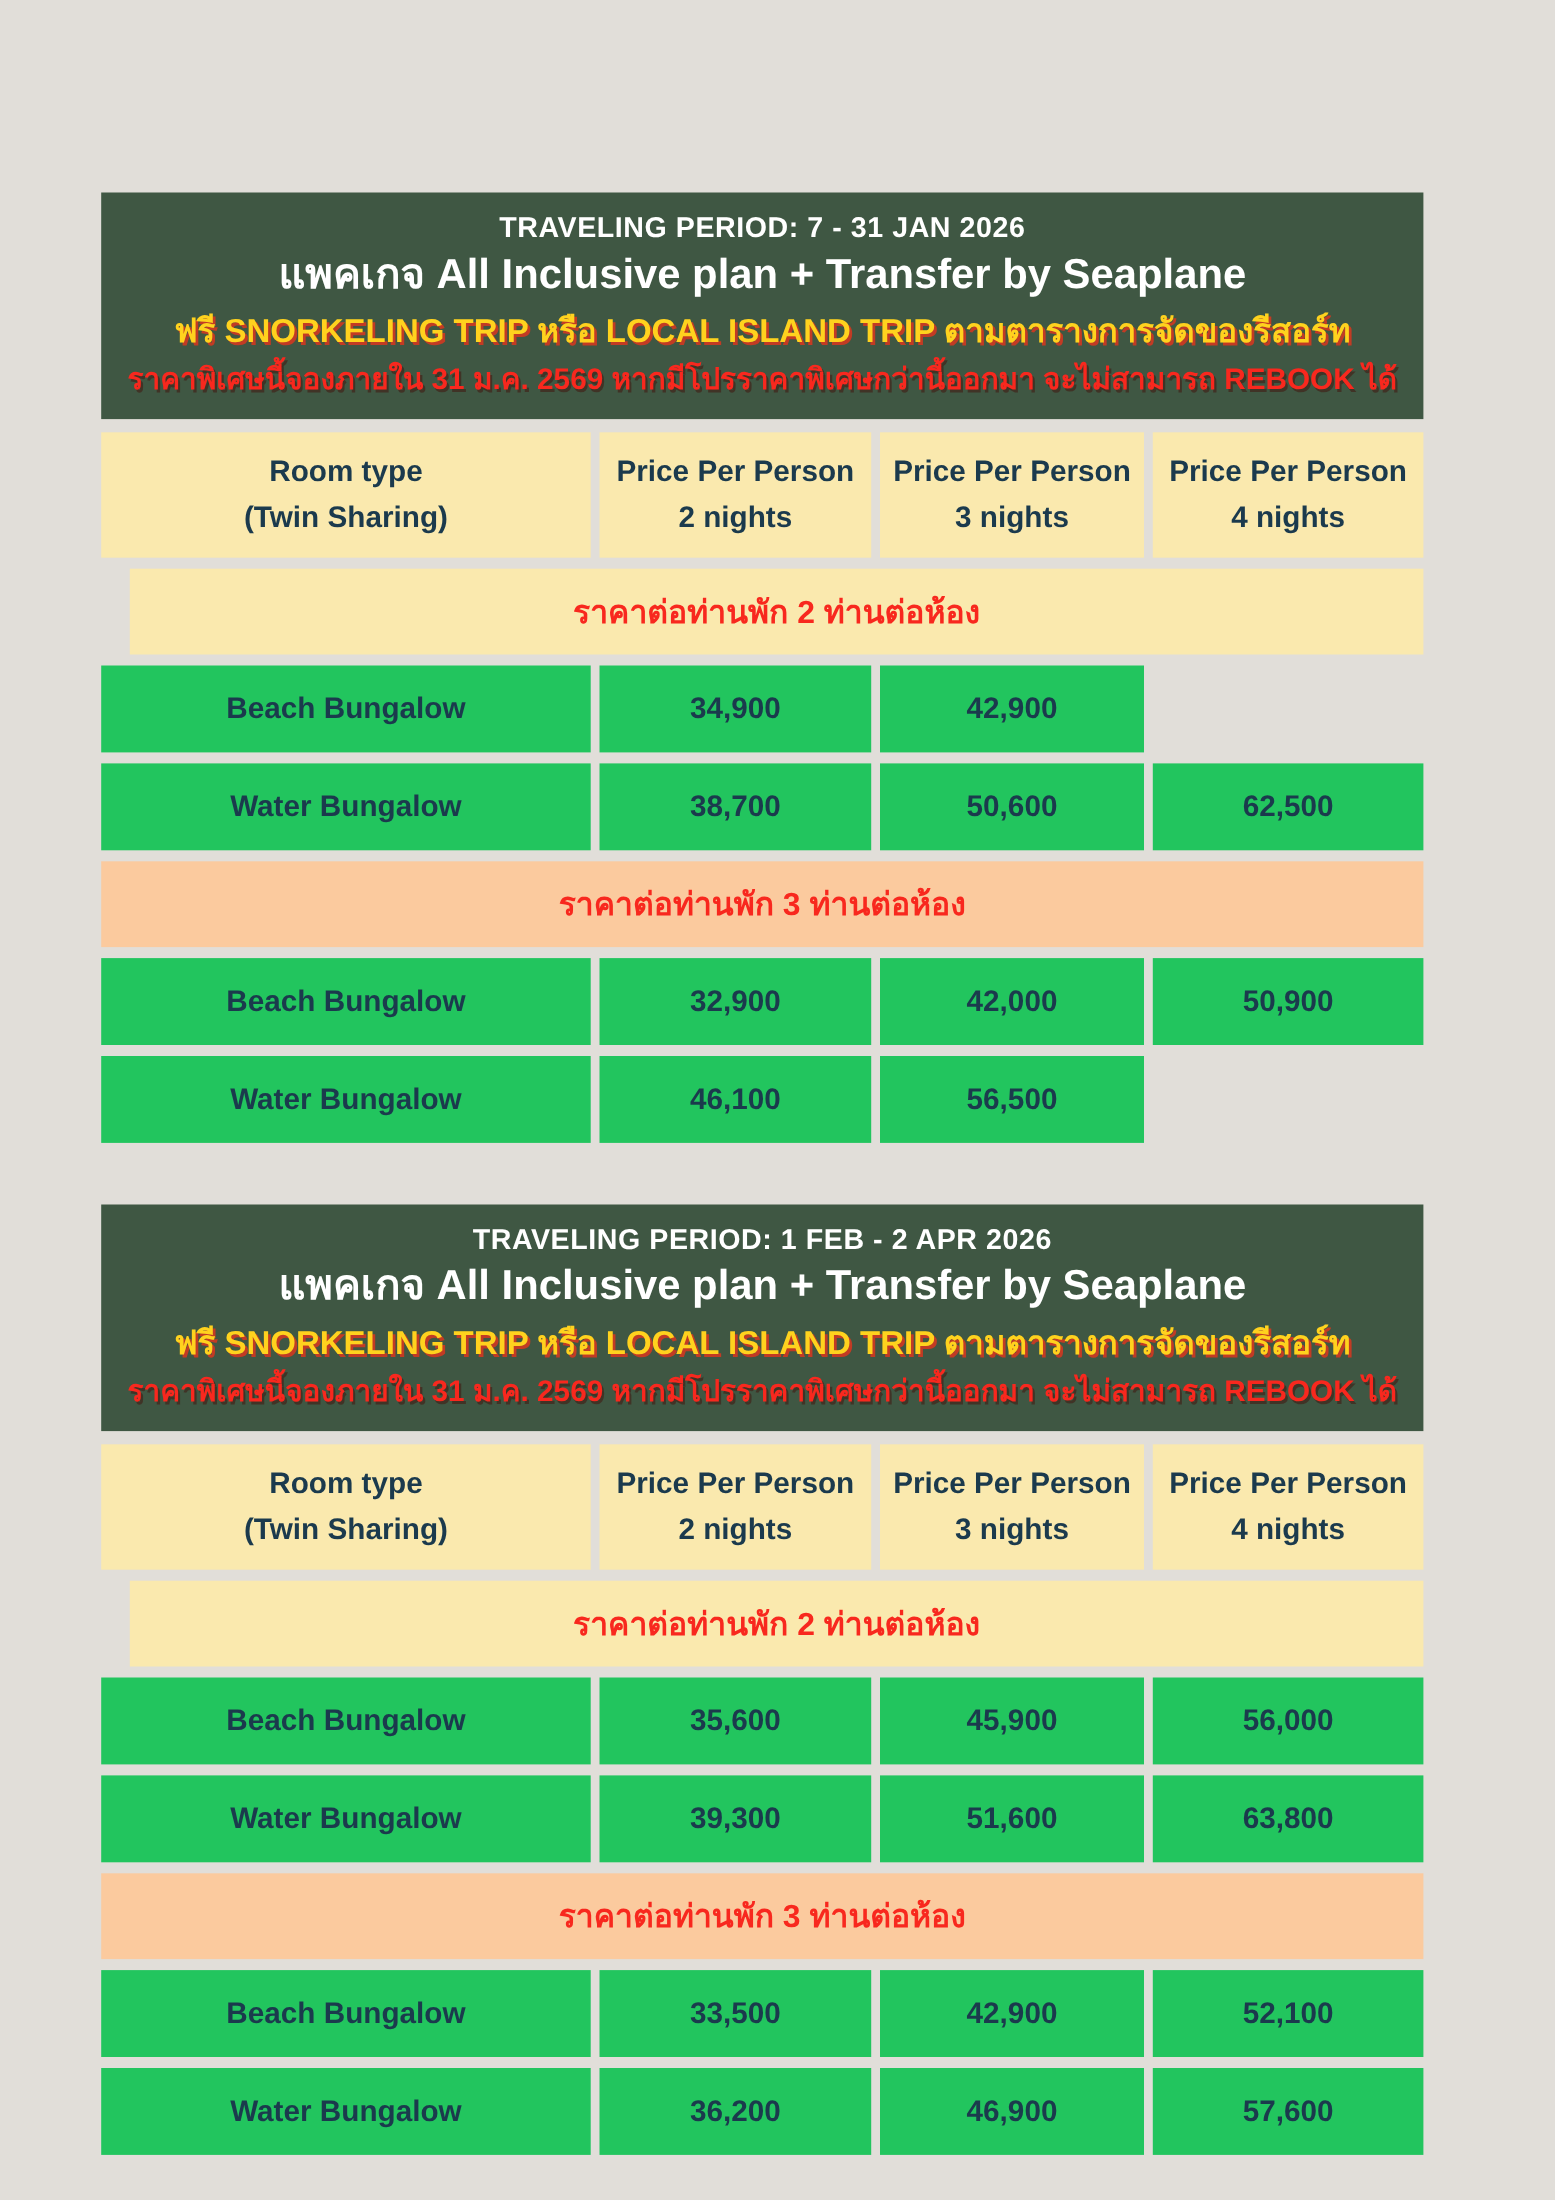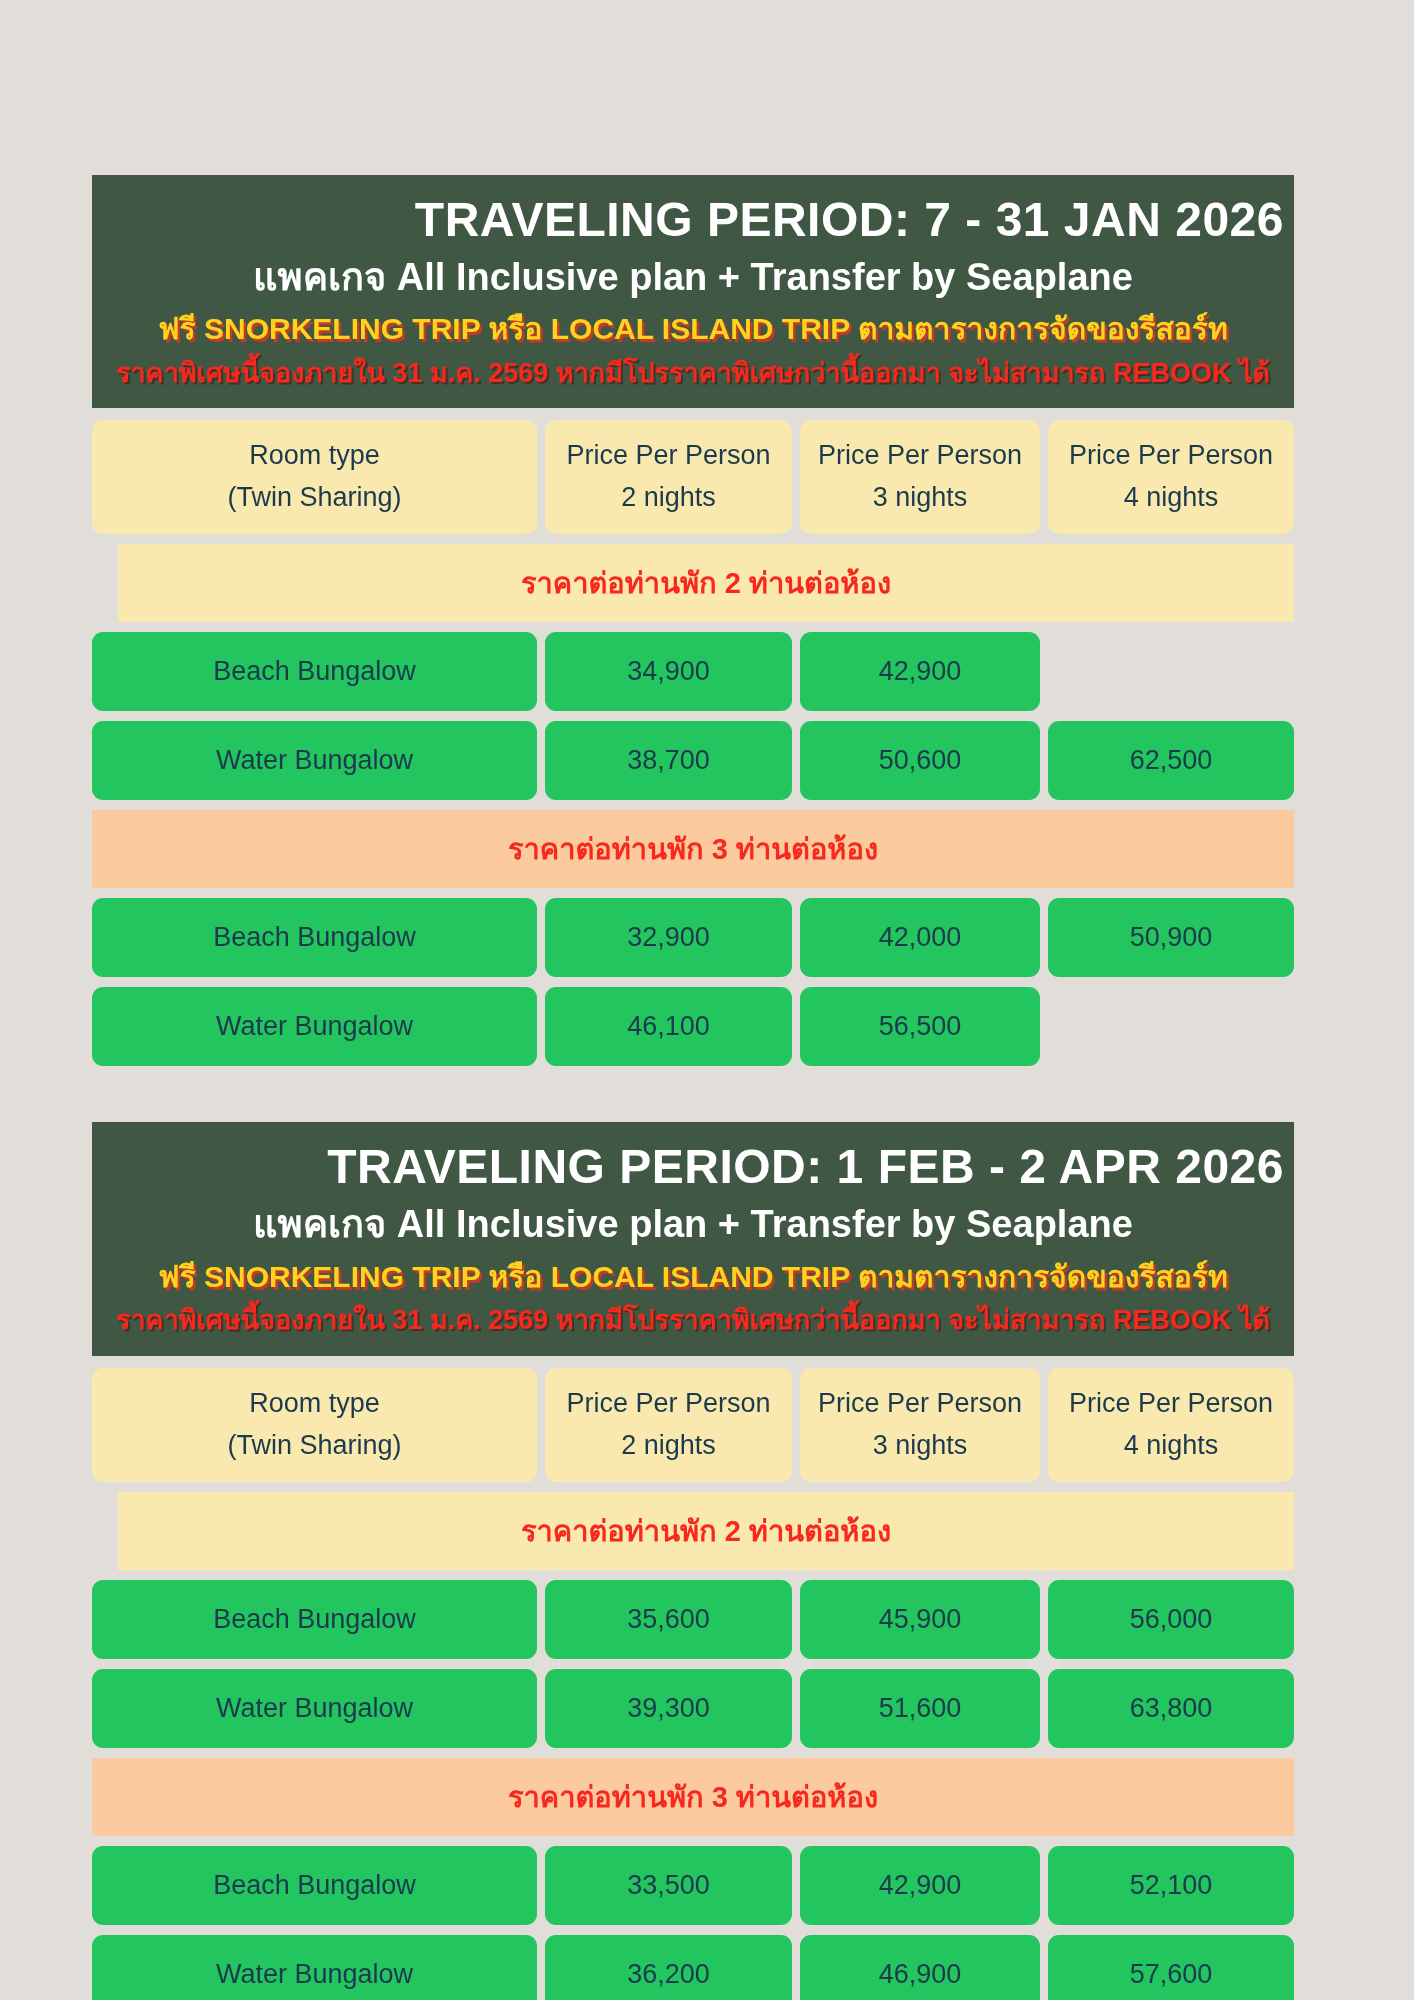--- a/index.html
+++ b/index.html
@@ -15,22 +15,22 @@
     padding-top:175px;
   }
   .price-card + .price-card{margin-top:56px;}
 
   .banner{
     background:#3F5743;
     text-align:center;
     padding:15px 10px 17px;
   }
   .banner-title{
-    color:#FFFFFF;font-size:48px;font-weight:bold;
-    line-height:1.25;letter-spacing:0.5px;text-align:right;
+    color:#FFFFFF;font-size:26px;font-weight:bold;
+    line-height:1.25;letter-spacing:0.5px;
   }
   .banner-subtitle{
     color:#FFFFFF;font-size:38px;font-weight:bold;
     line-height:1.3;margin-top:3px;
   }
   .banner-promo{
     color:#FFD21E;font-size:30px;font-weight:bold;
     line-height:1.35;margin-top:7px;
     text-shadow:2.5px 2.5px 0 #C23B24;
   }
@@ -41,21 +41,21 @@
   }
 
   .grid{
     display:grid;
     grid-template-columns:445px 247px 240px 246px;
     column-gap:8px;
     margin-top:12px;
   }
   .cell{
     display:flex;align-items:center;justify-content:center;
-    color:#1B3A4D;font-weight:normal;border-radius:11px;
+    color:#1B3A4D;font-weight:bold;
   }
   .header-grid .cell{
     background:#FAE9AE;
     min-height:114px;
     flex-direction:column;
     font-size:27px;line-height:1.55;
   }
   .data-grid{margin-top:10px;}
   .data-grid .cell{
     background:#22c55e;

